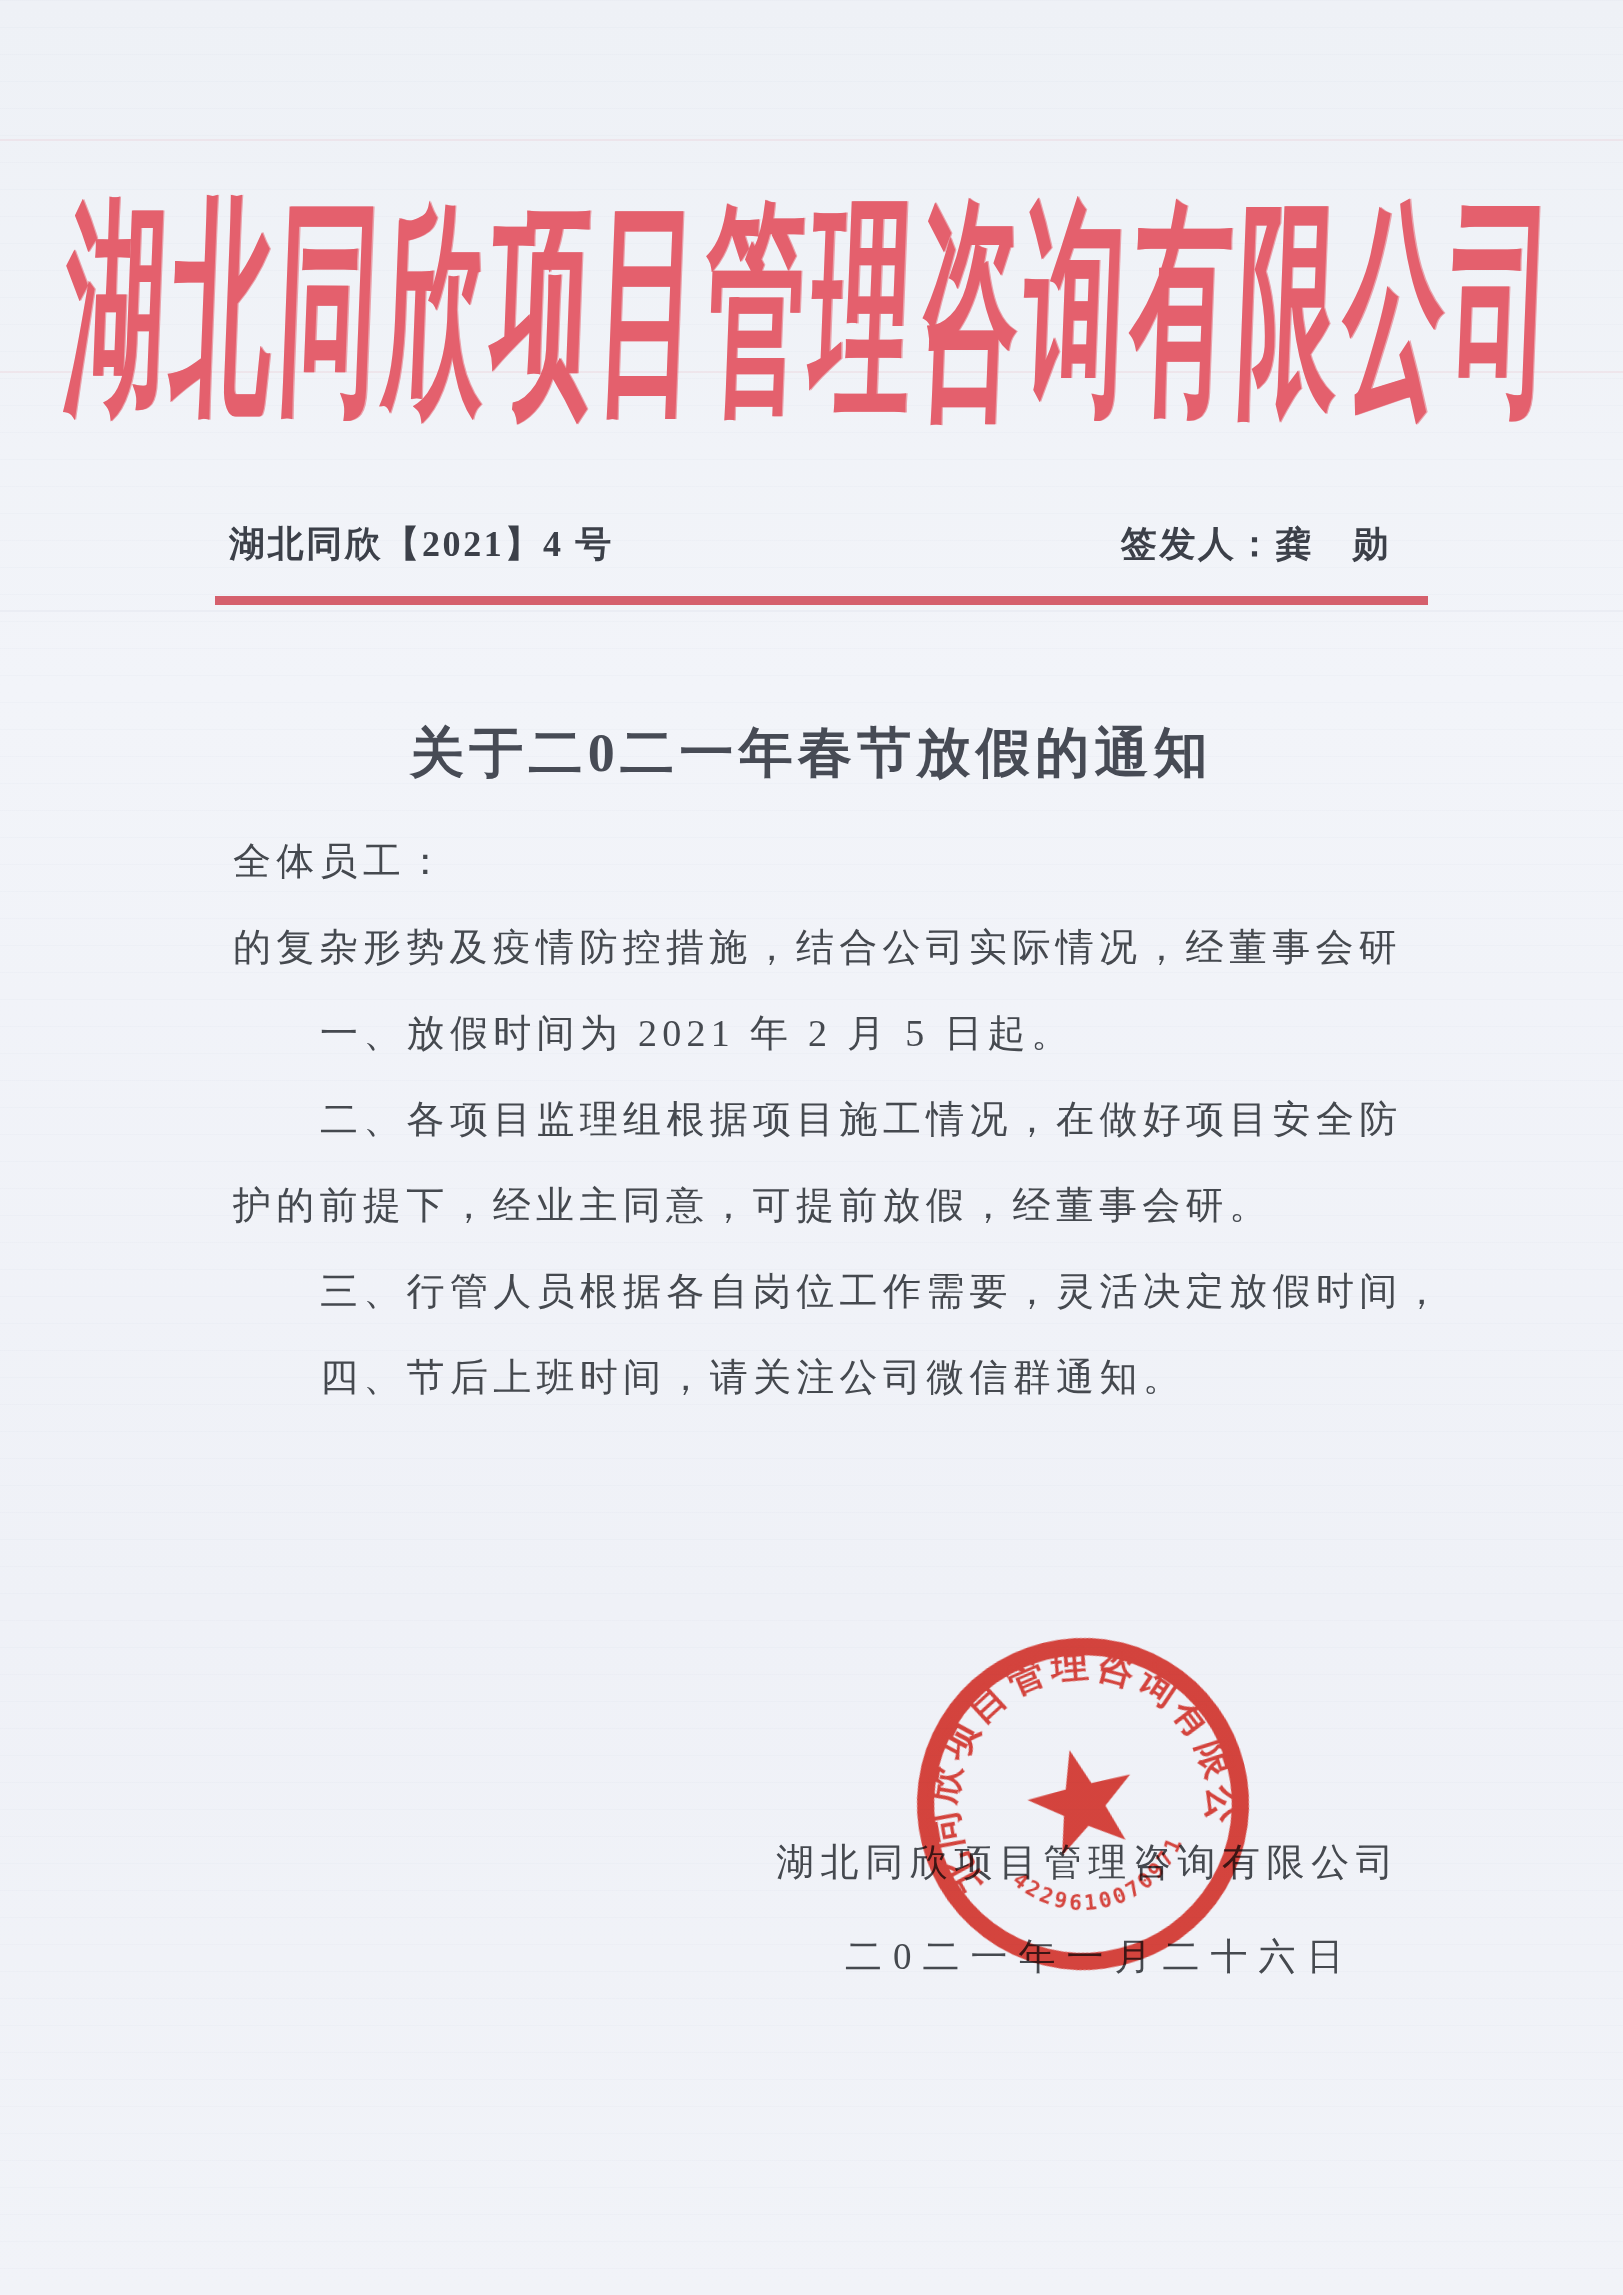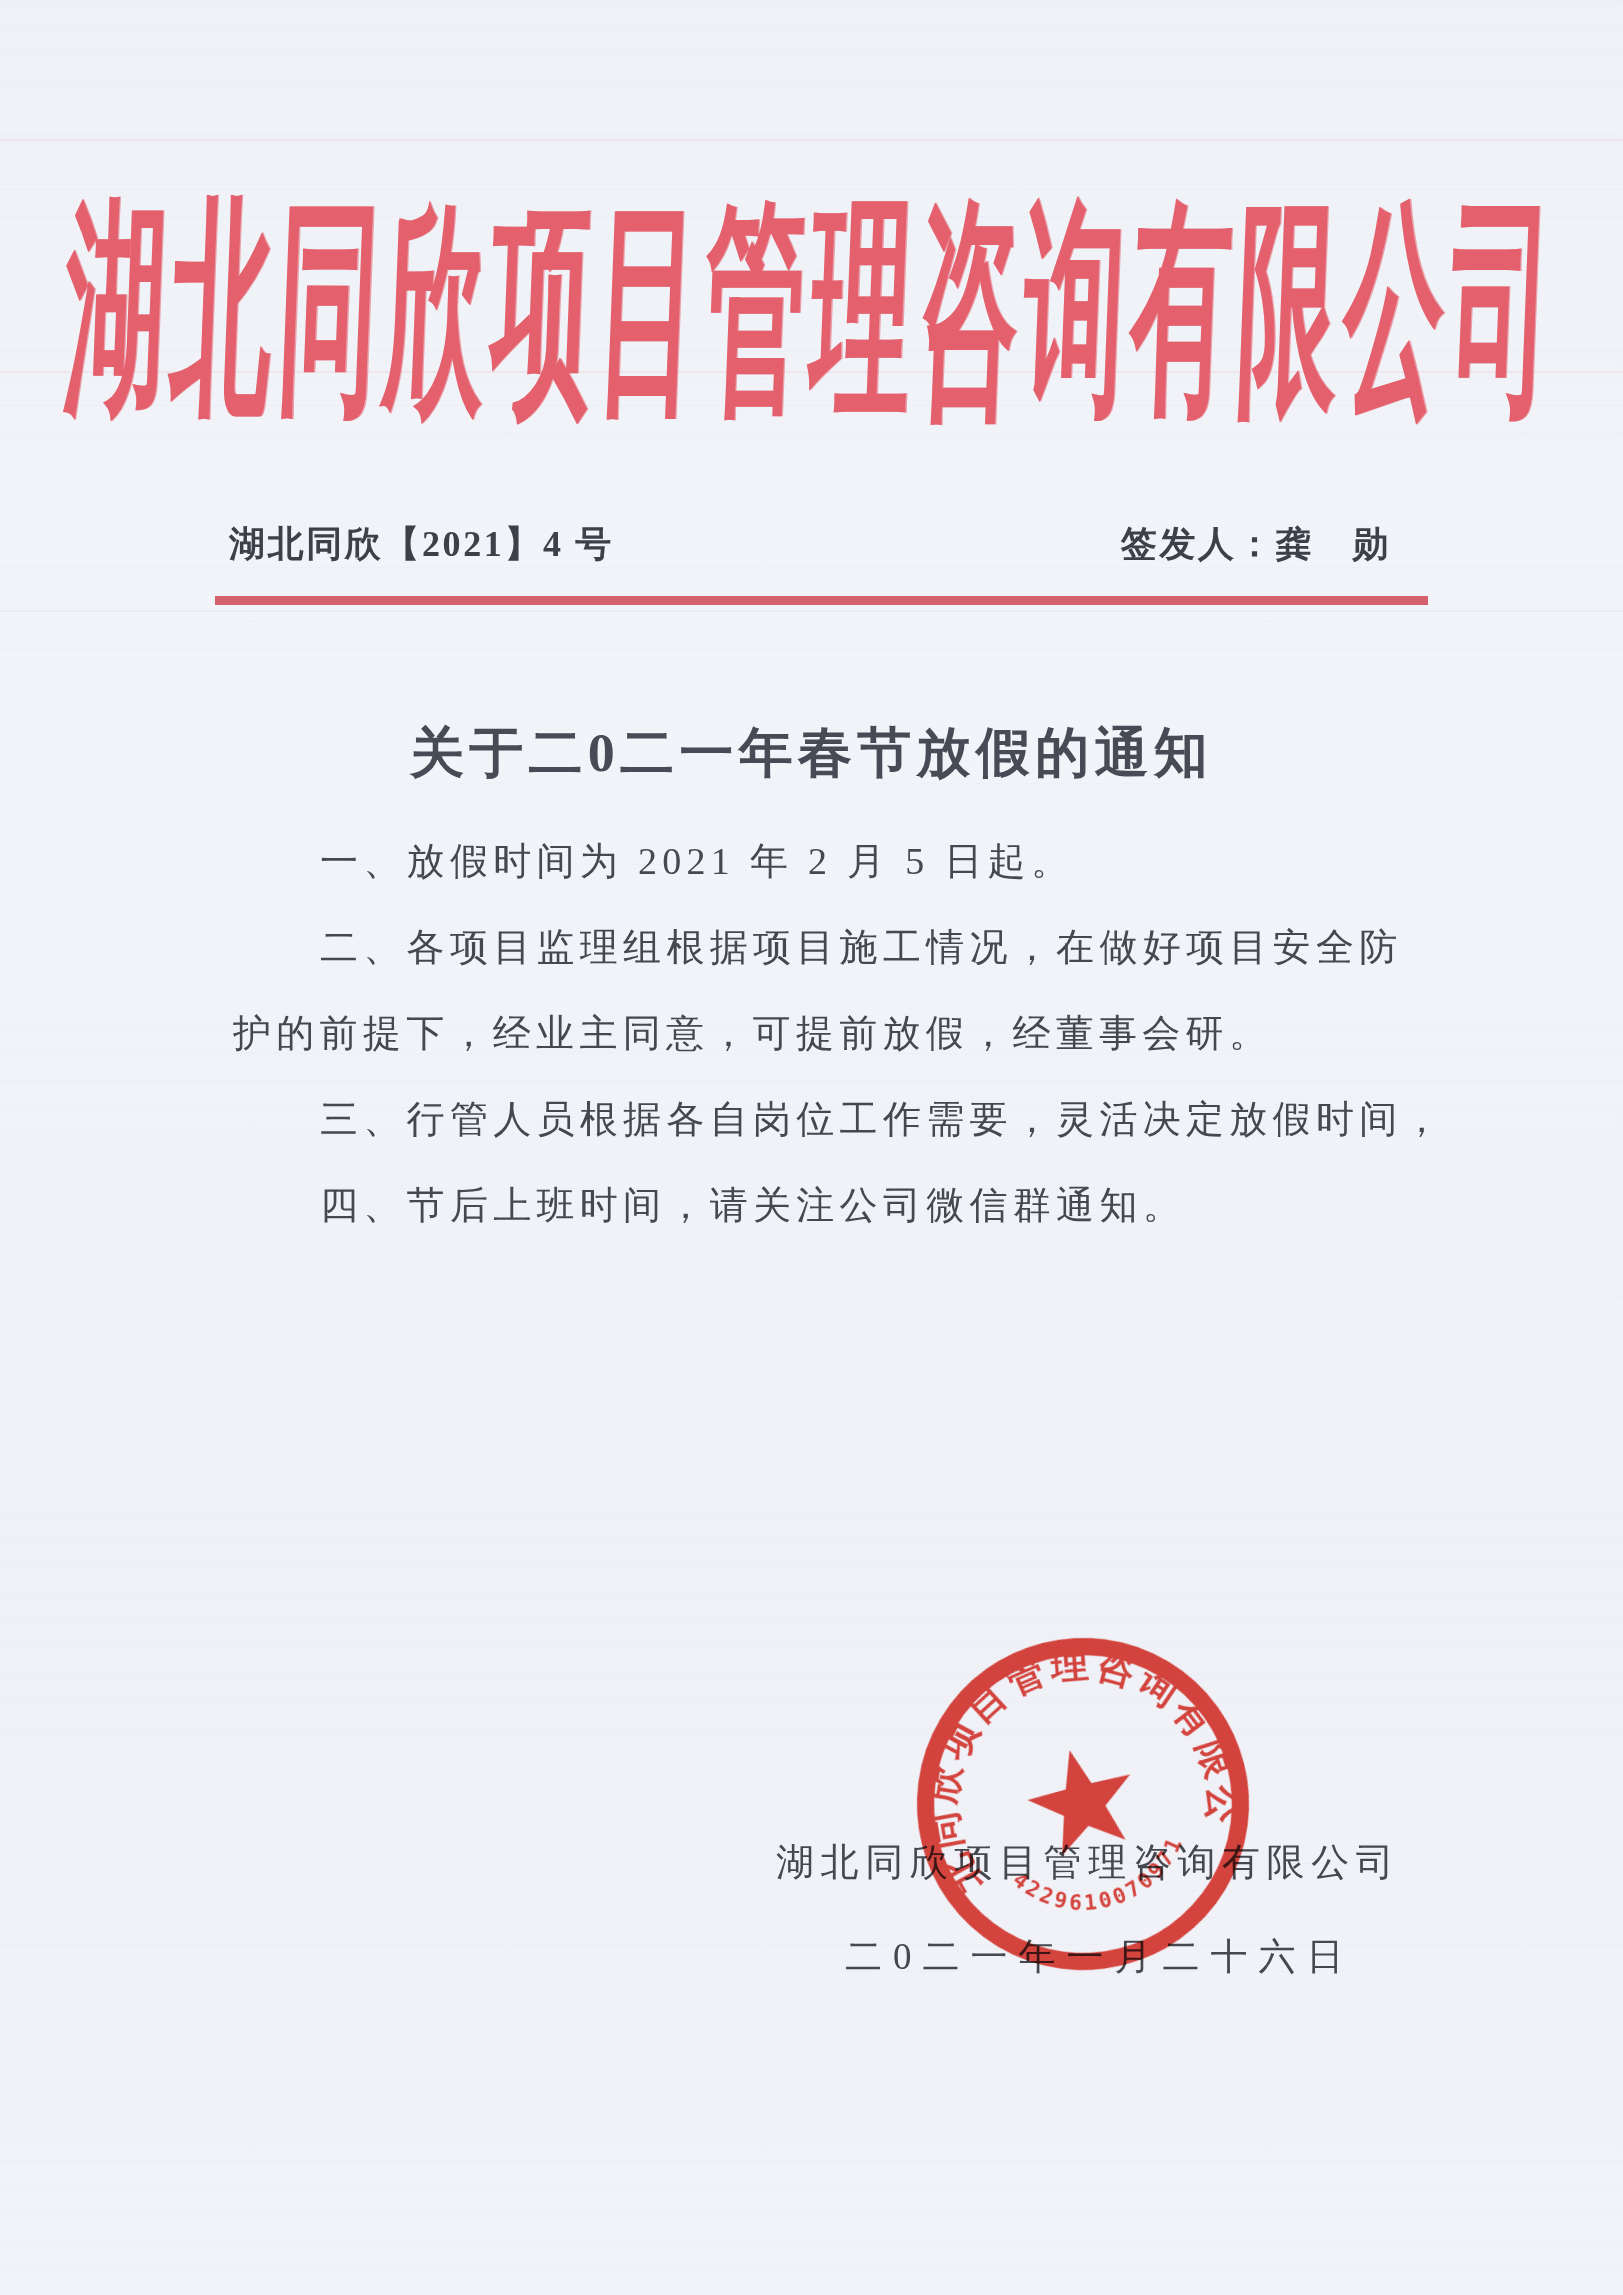--- a/index.html
+++ b/index.html
@@ -95,20 +95,22 @@
   <div class="meta-row">
     <span>湖北同欣【2021】4 号</span>
     <span>签发人：龚　勋</span>
   </div>
 
   <div class="red-rule"></div>
 
   <div class="doc-title">关于二0二一年春节放假的通知</div>
 
   <div class="body-block">
+    <p>全体员工：</p>
+    <p>的复杂形势及疫情防控措施，结合公司实际情况，经董事会研</p>
     <p class="indent">一、放假时间为 2021 年 2 月 5 日起。</p>
     <p class="indent">二、各项目监理组根据项目施工情况，在做好项目安全防</p>
     <p>护的前提下，经业主同意，可提前放假，经董事会研。</p>
     <p class="indent">三、行管人员根据各自岗位工作需要，灵活决定放假时间，</p>
     <p class="indent">四、节后上班时间，请关注公司微信群通知。</p>
   </div>
 
   <div class="closing-company">湖北同欣项目管理咨询有限公司</div>
   <div class="closing-date">二0二一年一月二十六日</div>
 

